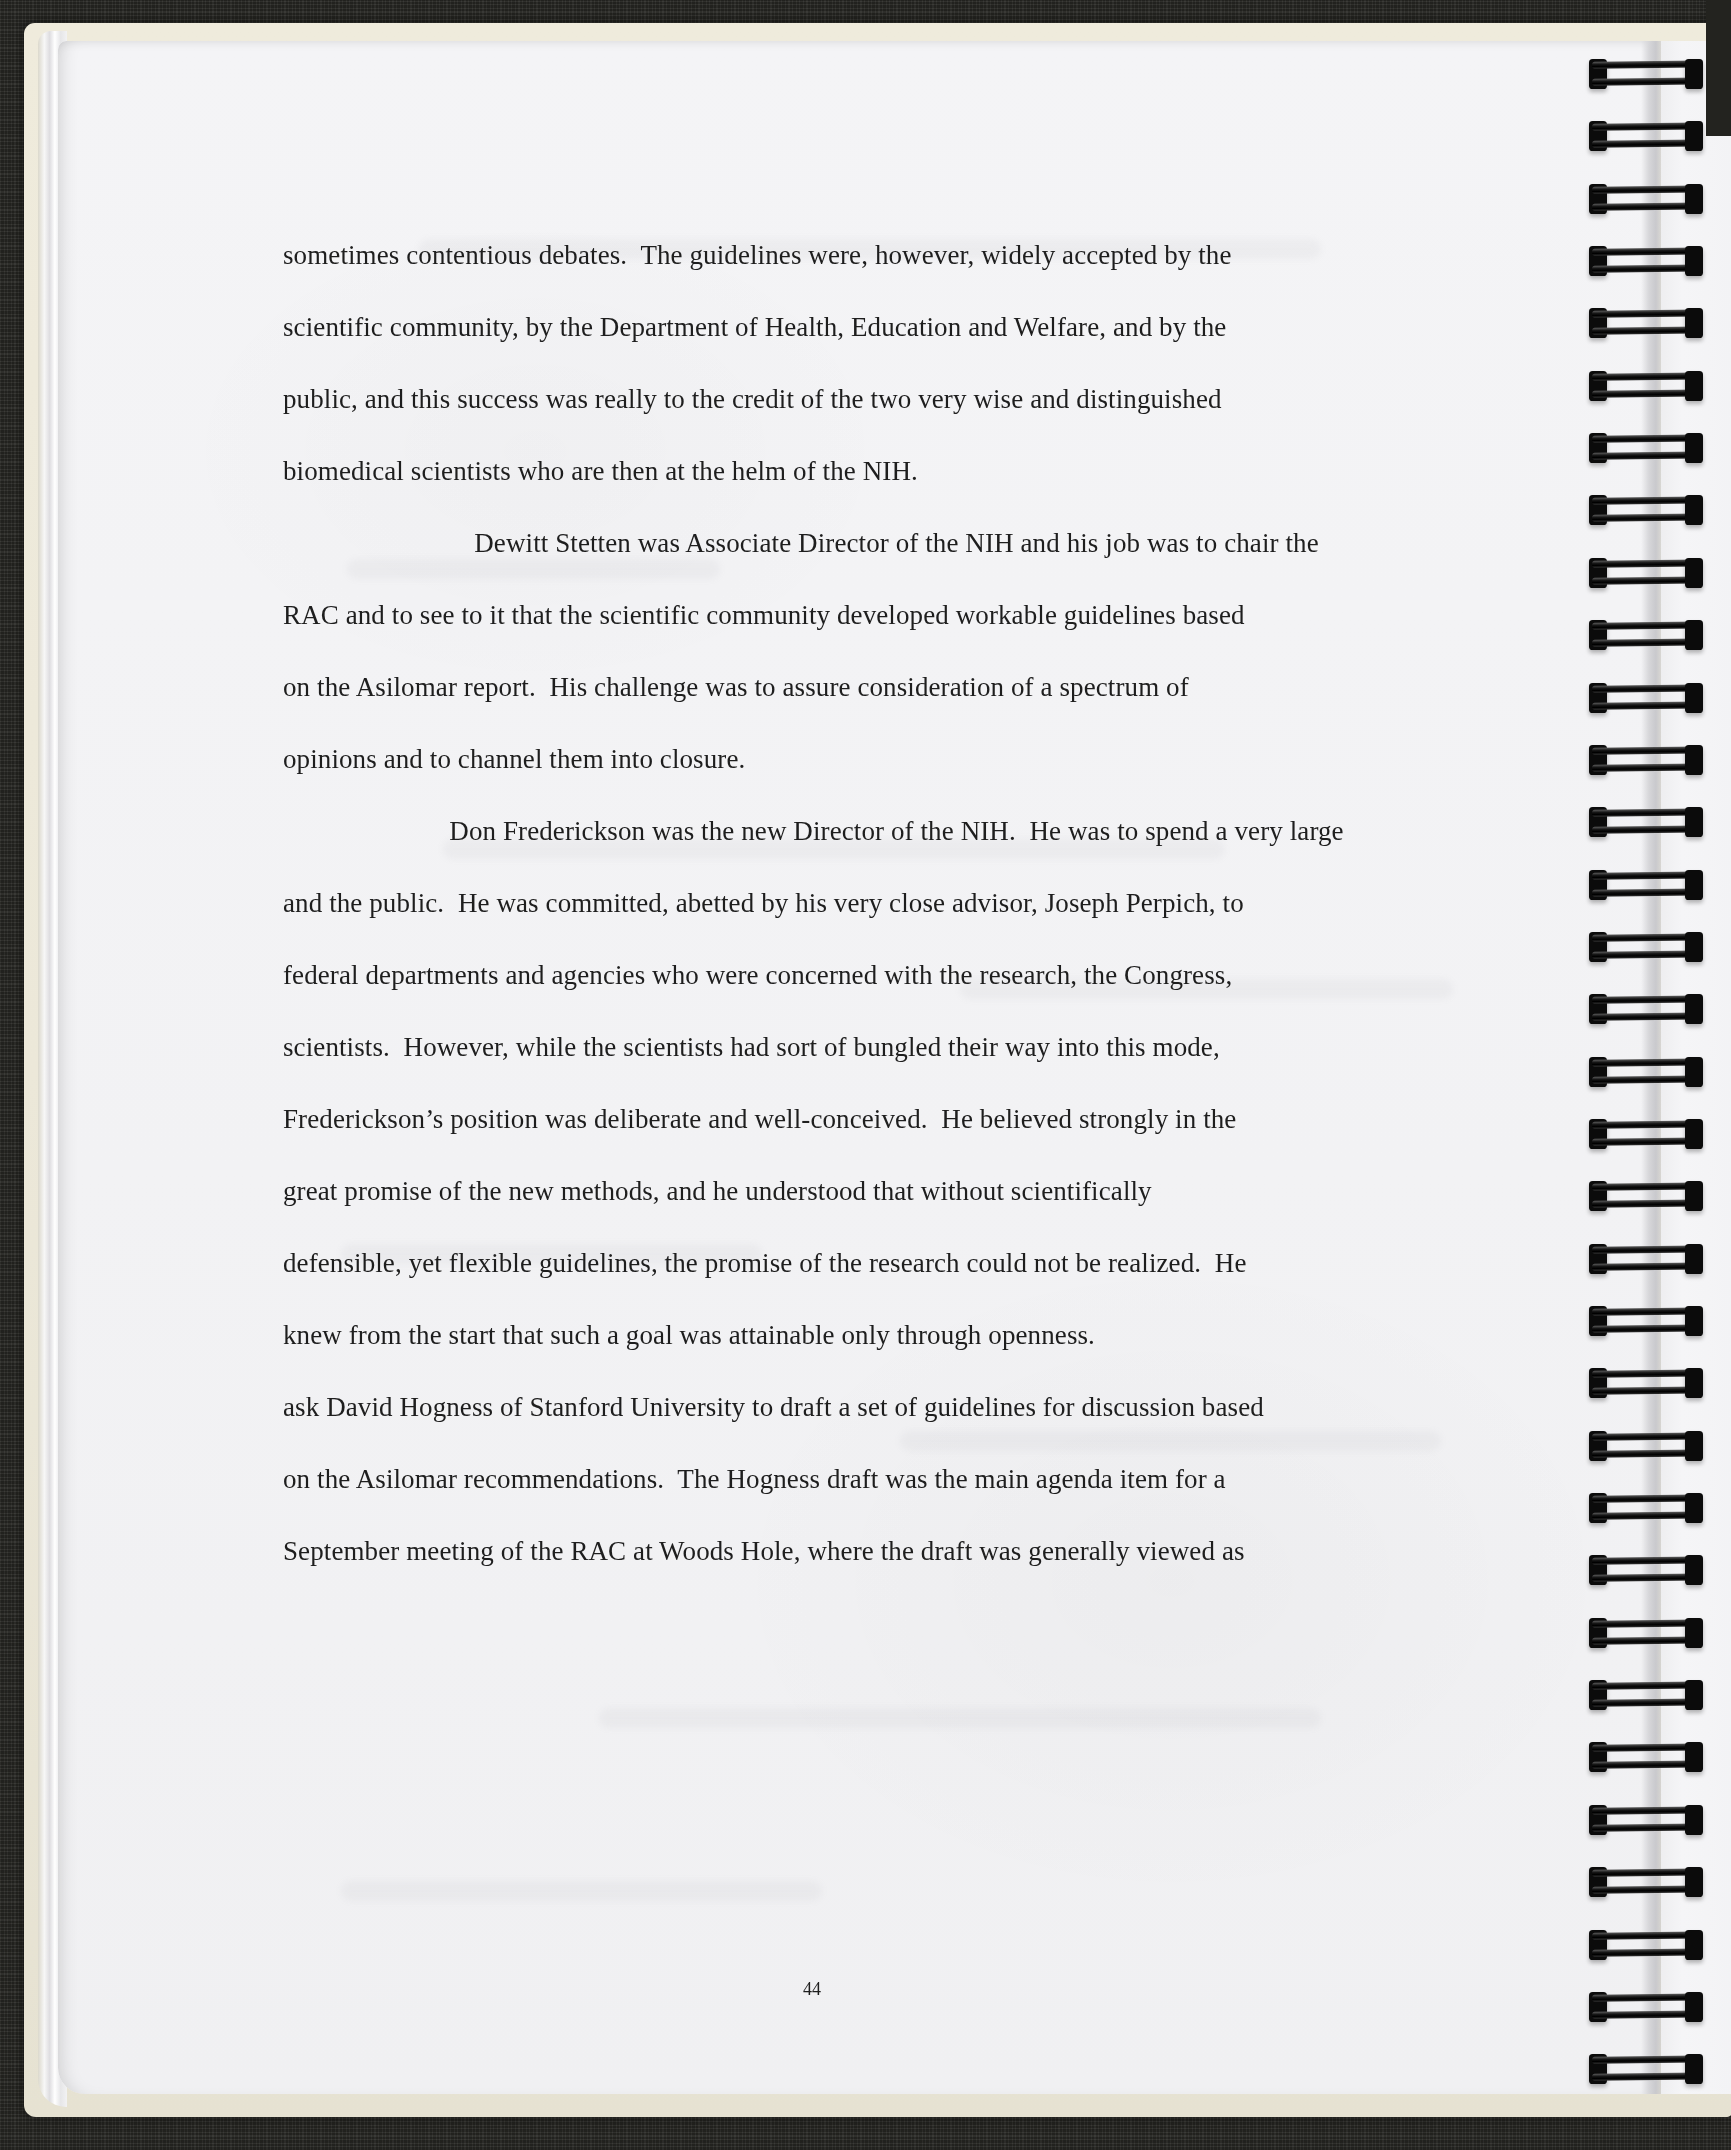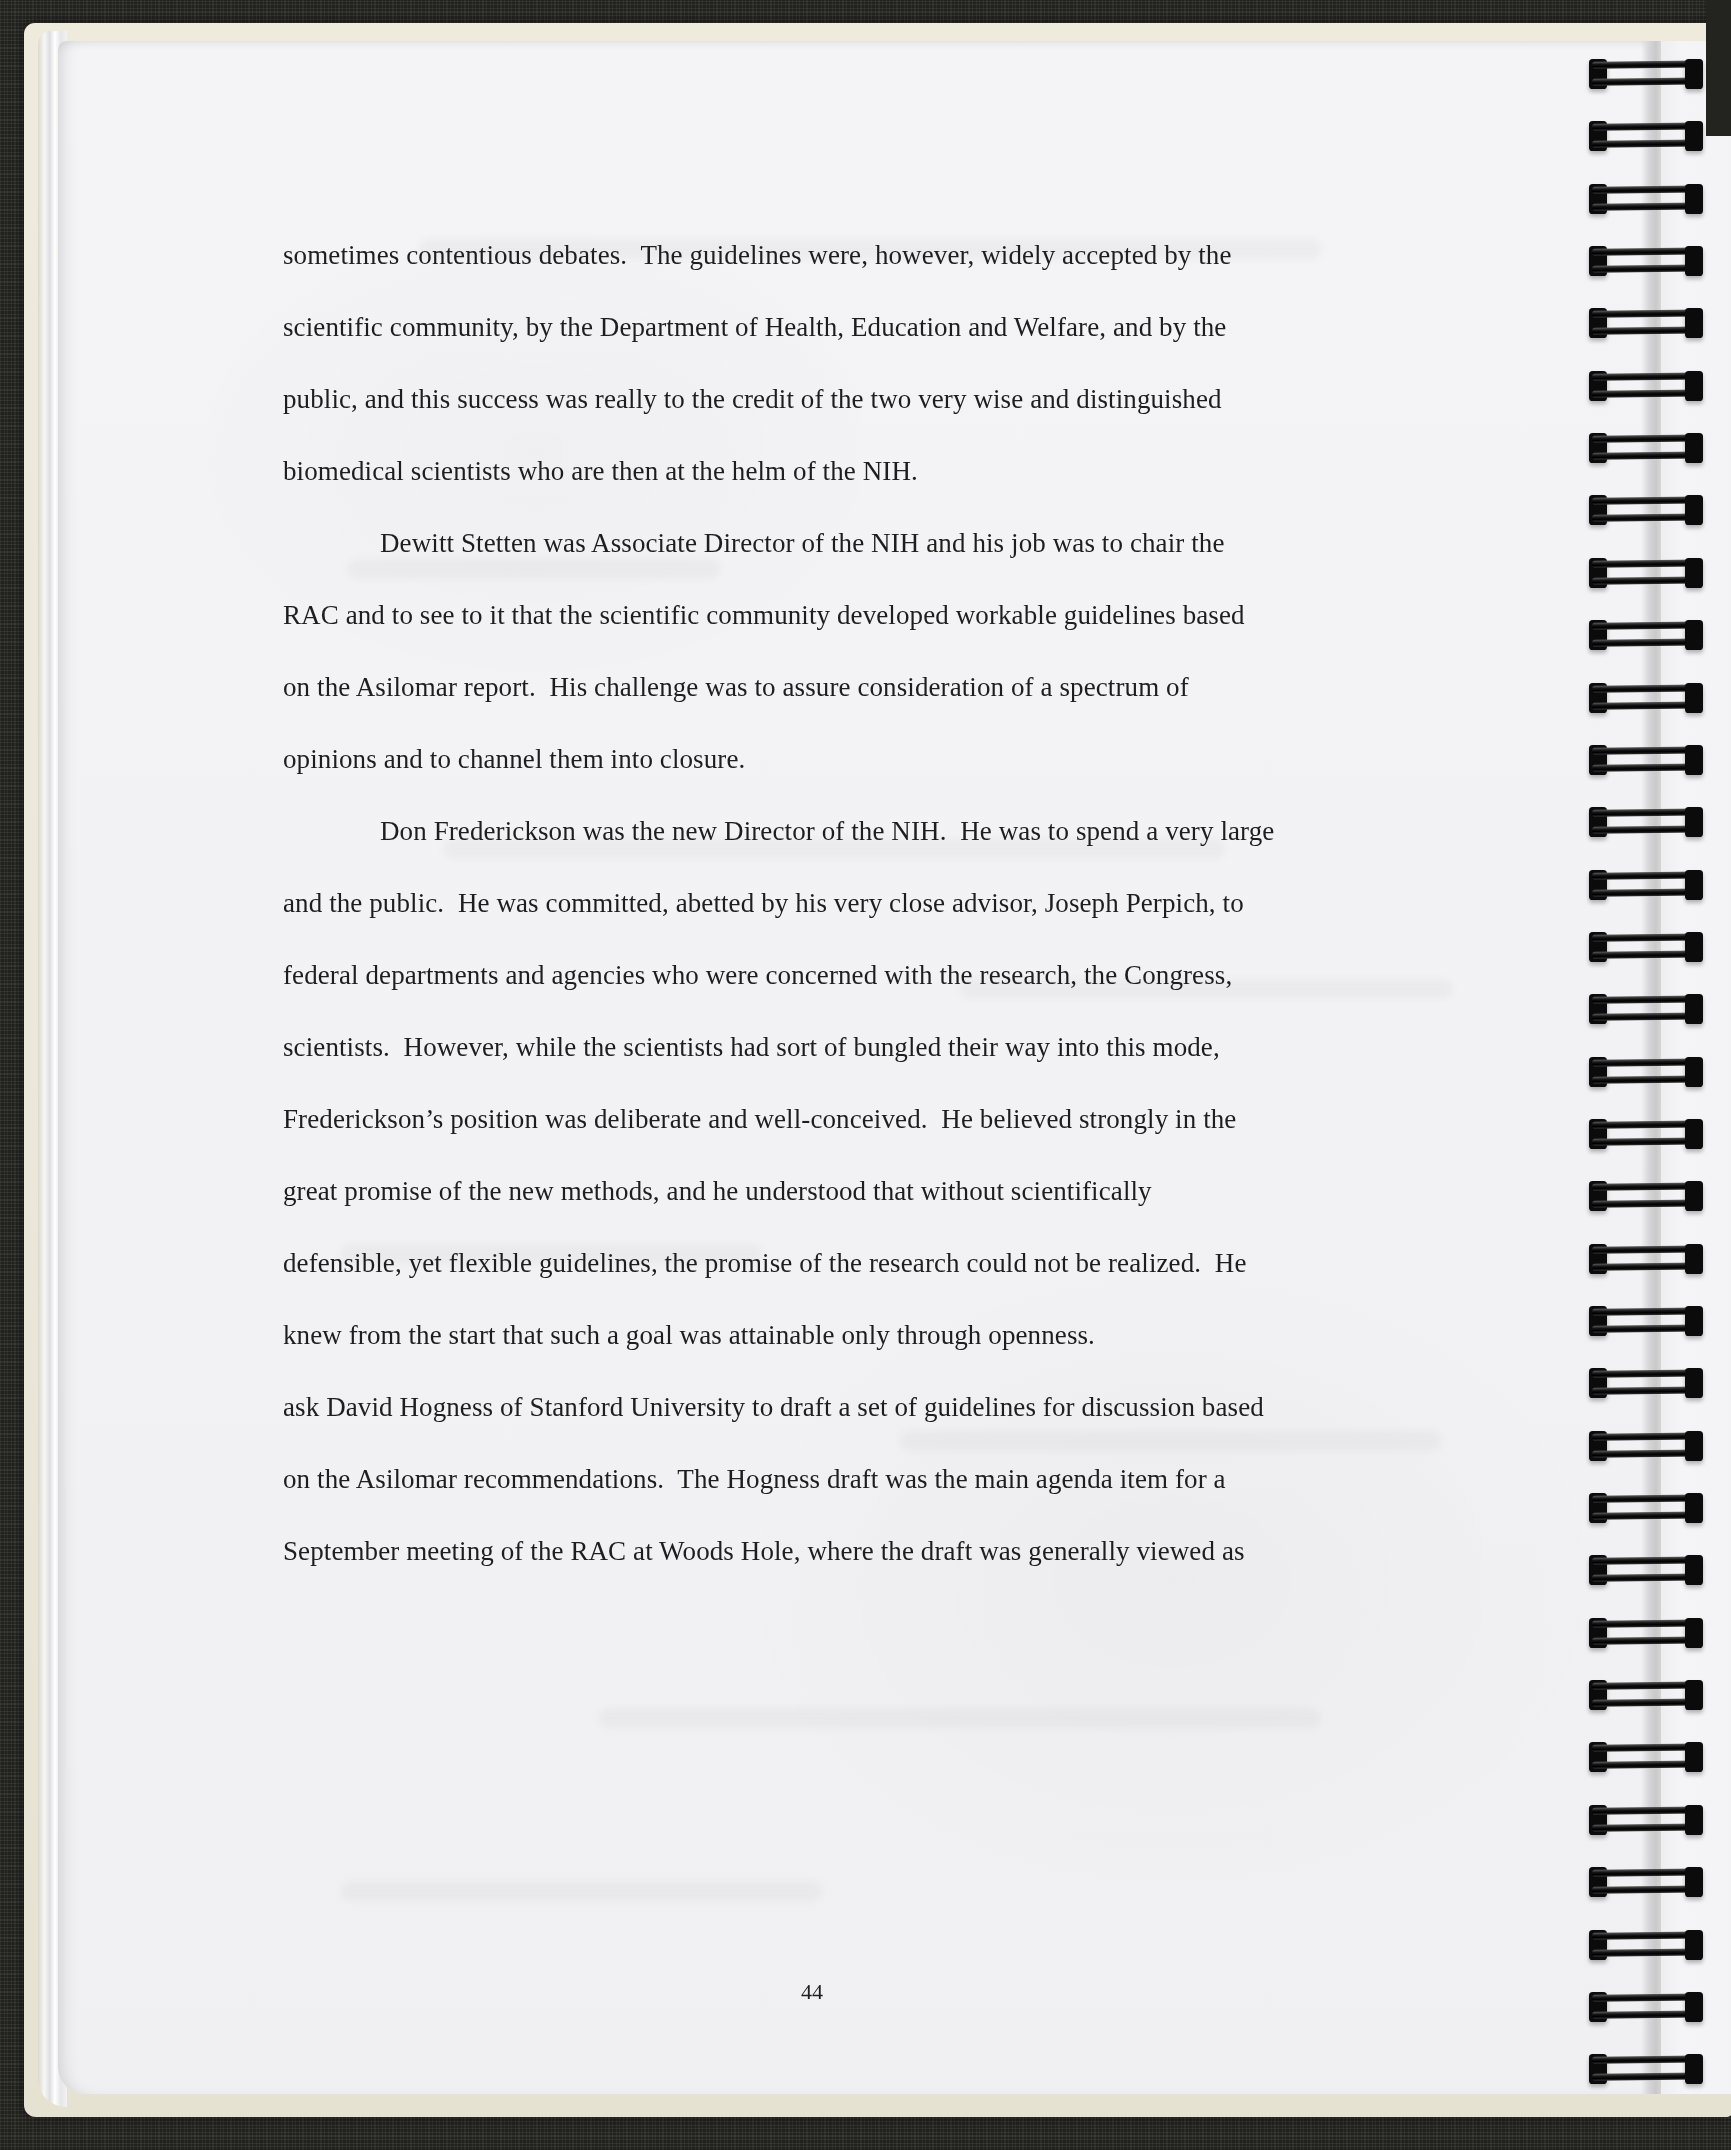--- a/index.html
+++ b/index.html
@@ -66,24 +66,24 @@
     border-radius:3.6px; box-shadow:0 3px 4.2px rgba(0,0,0,0.28); }
   .coil .cap-l { left:-1.2px; }
   .coil .cap-r { right:-1.2px; }
   
   .text-block {
     position:absolute; left:283px; top:219px; width:1130px;
     font-size:27px; line-height:72px; color:#1e1e1e;
     letter-spacing:0.1px;
   }
   .text-line { white-space:pre; }
-  .text-line.indent { padding-left:97px; }
+  .text-line.indent { padding-left:97px;text-align:center; }
   .page-number {
     position:absolute; top:1979px; left:283px; width:1058px;
-    text-align:center; font-size:22px; color:#1e1e1e;
+    text-align:center; font-size:18px; color:#1e1e1e;
   }
   
   .ghost { position:absolute; height:20.4px; background:#8d8d96; opacity:0.07;
     filter:blur(3.6px); border-radius:9.6px; }
   .g1 { left:361px;  top:198px;  width:902px; }
   .g2 { left:289px;  top:518px;  width:373px;  }
   .g3 { left:385px;  top:798px; width:782px; }
   .g4 { left:902px; top:938px; width:493px;  }
   .g5 { left:283px;  top:1203px; width:421px;  }
   .g6 { left:842px; top:1390px; width:541px;  }

